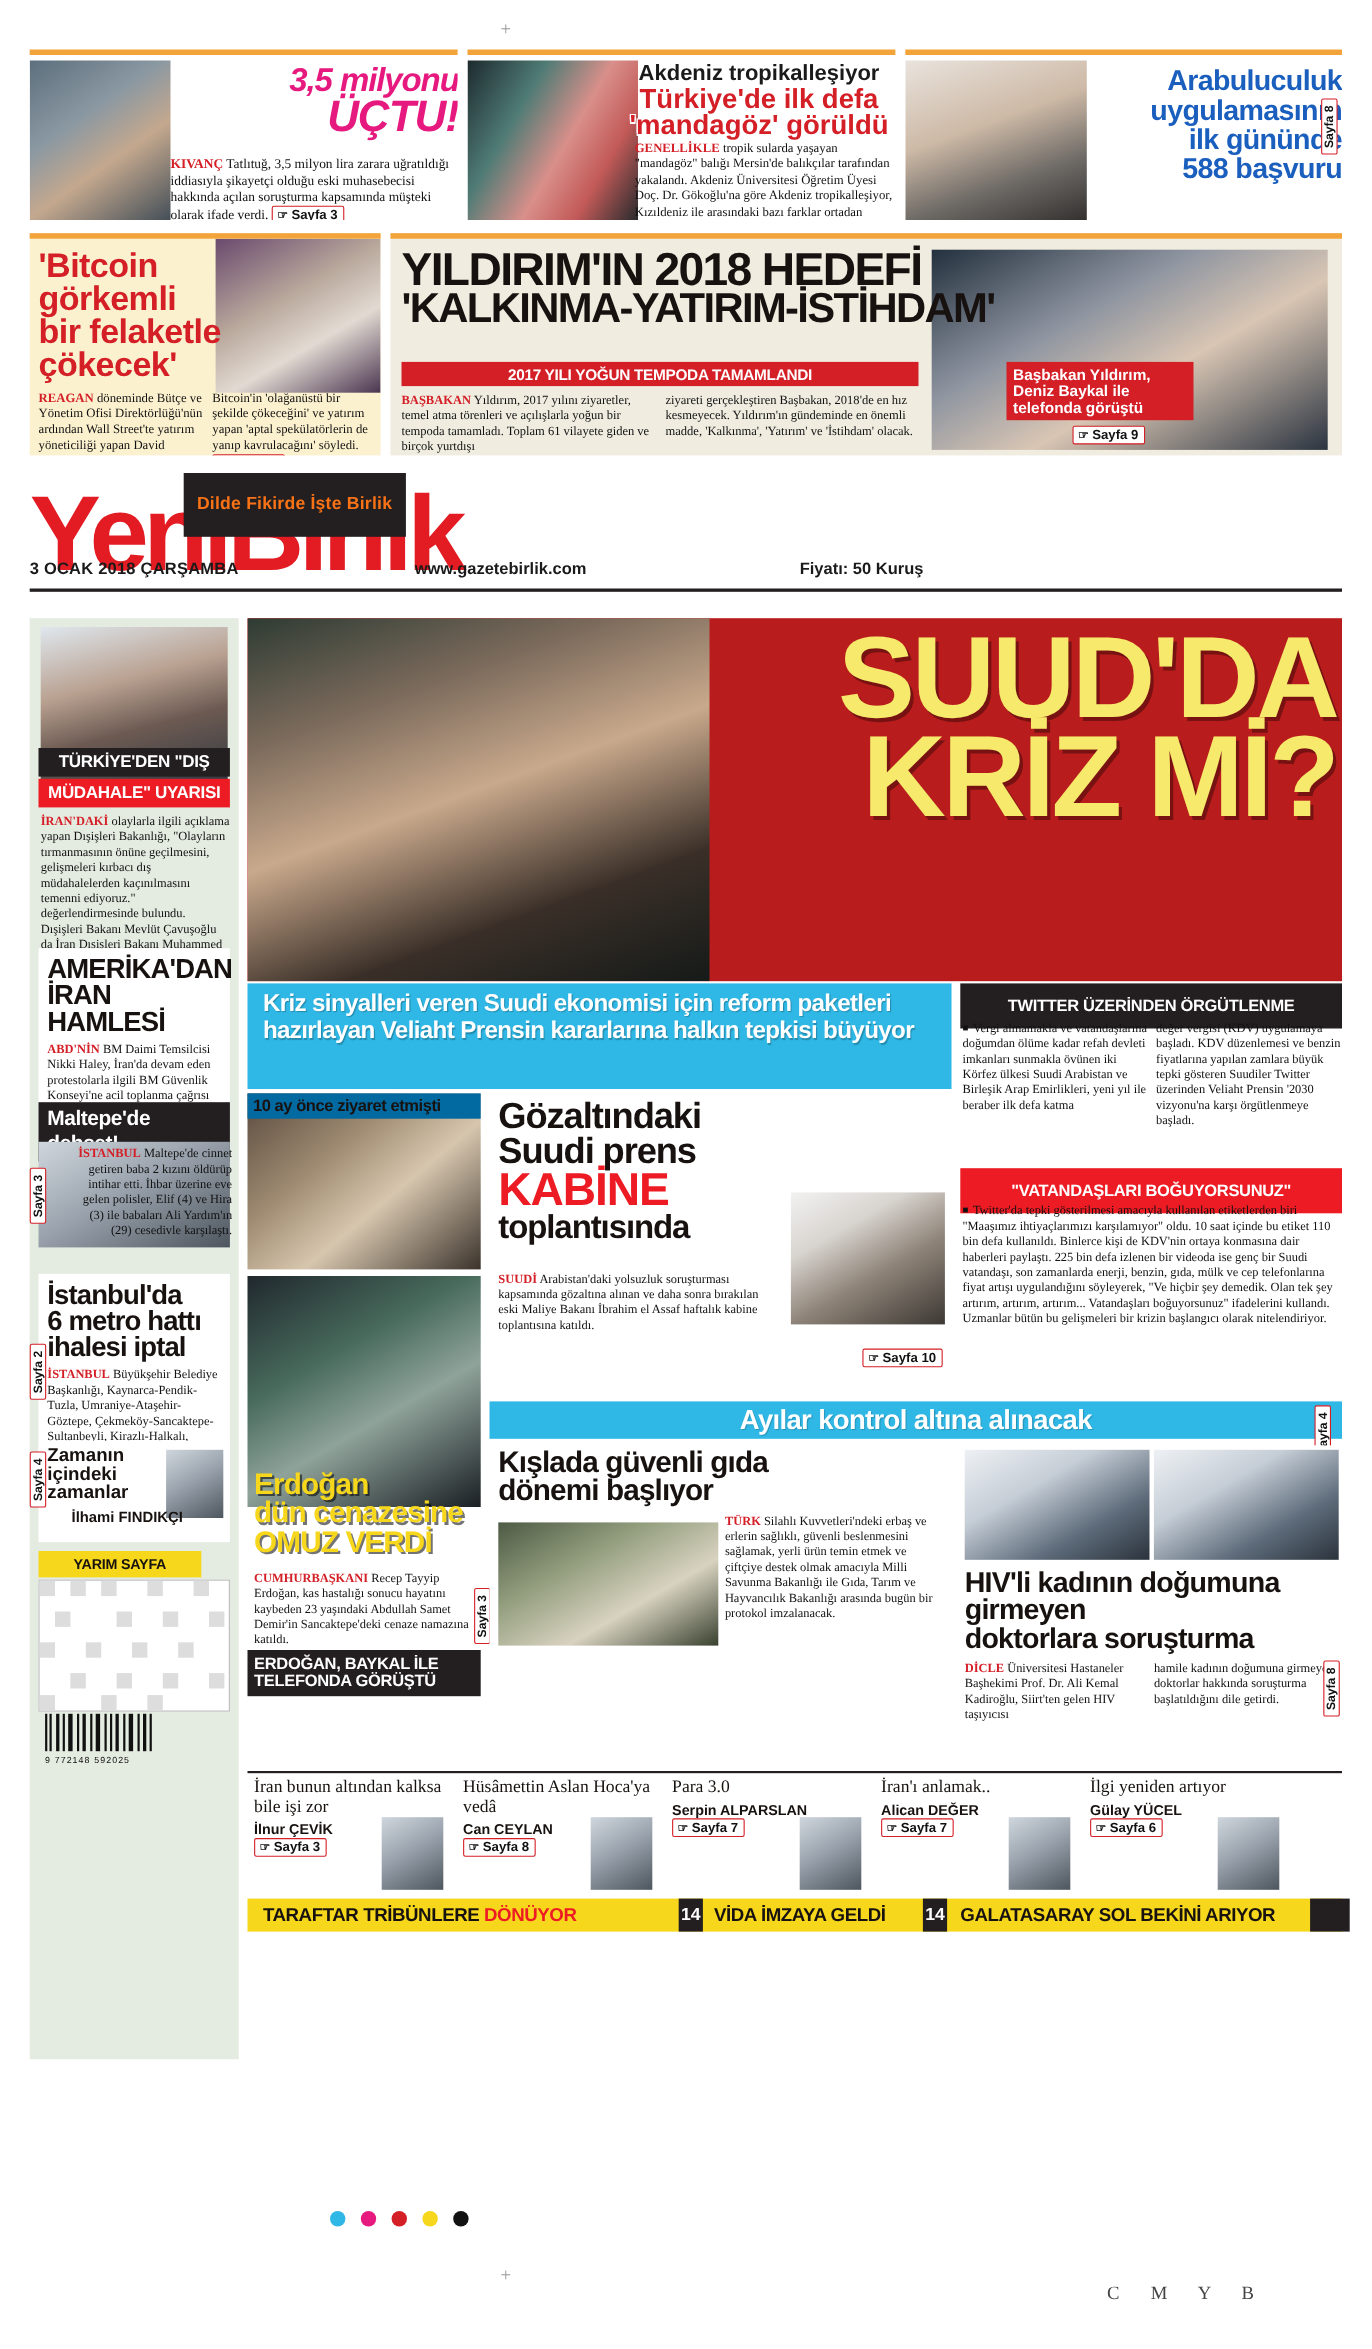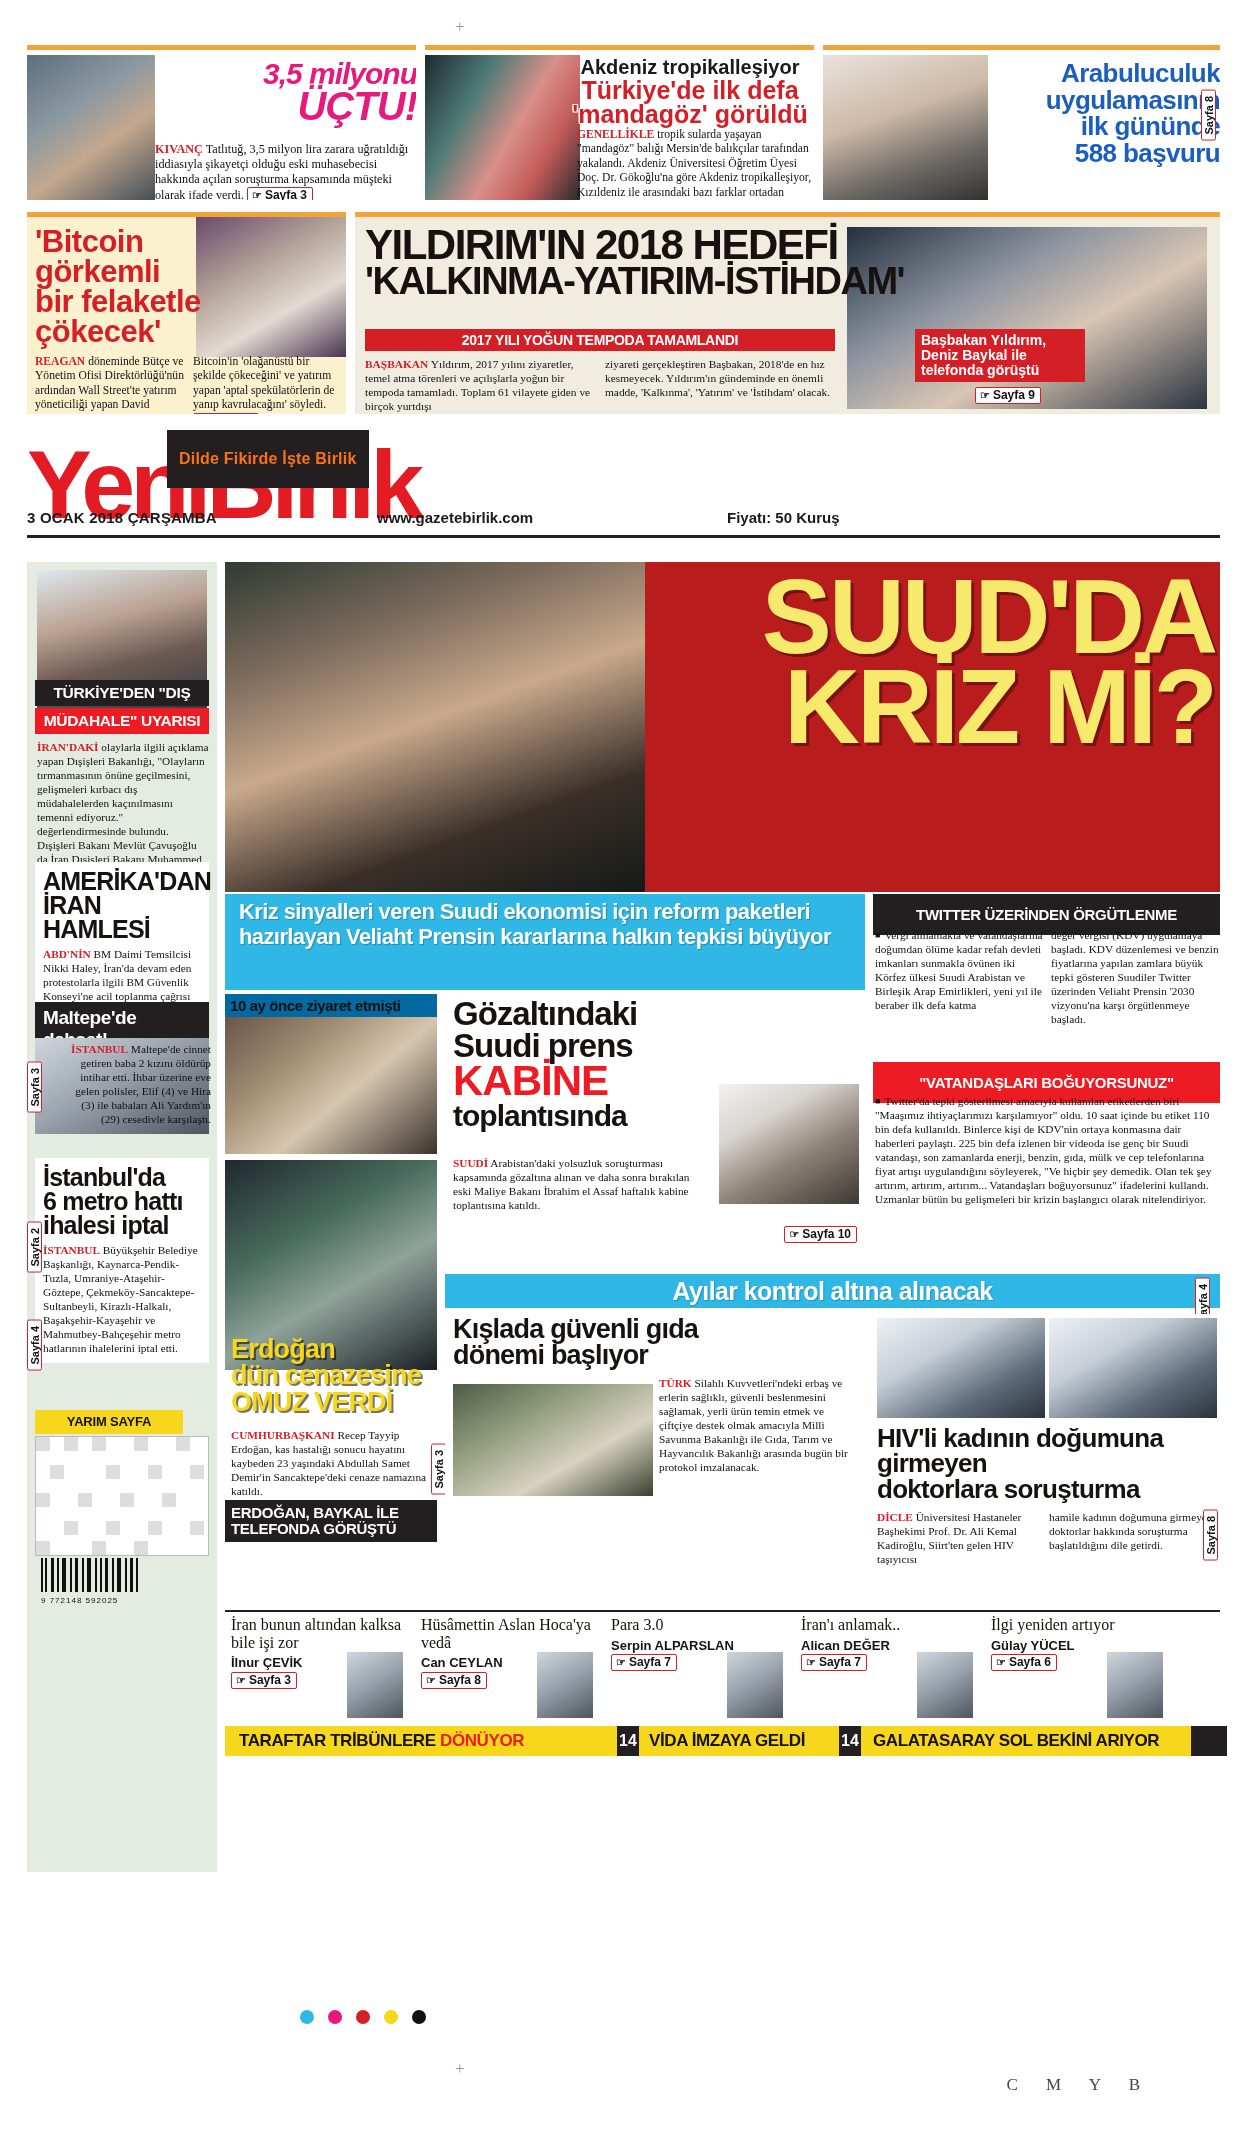--- a/index.html
+++ b/index.html
@@ -405,20 +405,28 @@
           <div>6 metro hattı</div>
           <div>ihalesi iptal</div>
         </div>
         <div class="lc-t4 body-txt">
           <span class="kicker">İSTANBUL</span>
           <span>Büyükşehir Belediye Başkanlığı, Kaynarca-Pendik-Tuzla, Umraniye-Ataşehir-Göztepe, Çekmeköy-Sancaktepe-Sultanbeyli, Kirazlı-Halkalı, Başakşehir-Kayaşehir ve Mahmutbey-Bahçeşehir metro hatlarının ihalelerini iptal etti.</span>
         </div>
       </div>
       <div class="sayfa-v" style="left:0px; top:660px;">Sayfa 2</div>
 
+      <div class="lc-col-box">
+        <div class="lc-col-title">
+          <div>Zamanın içindeki</div>
+          <div>zamanlar</div>
+        </div>
+        <div class="photo ilhami lc-col-photo"></div>
+        <div class="lc-col-name">İlhami FINDIKÇI</div>
+      </div>
       <div class="sayfa-v" style="left:0px; top:758px;">Sayfa 4</div>
 
       <div class="lc-bulmaca">
         <span>YARIM SAYFA BULMACA</span>
       </div>
       <div class="lc-grid">
         <i style="left:0;top:0;width:14px;height:14px;"></i>
           <i style="left:28px;top:0;width:14px;height:14px;"></i>
         <i style="left:56px;top:0;width:14px;height:14px;"></i>
           <i style="left:98px;top:0;width:14px;height:14px;"></i>

